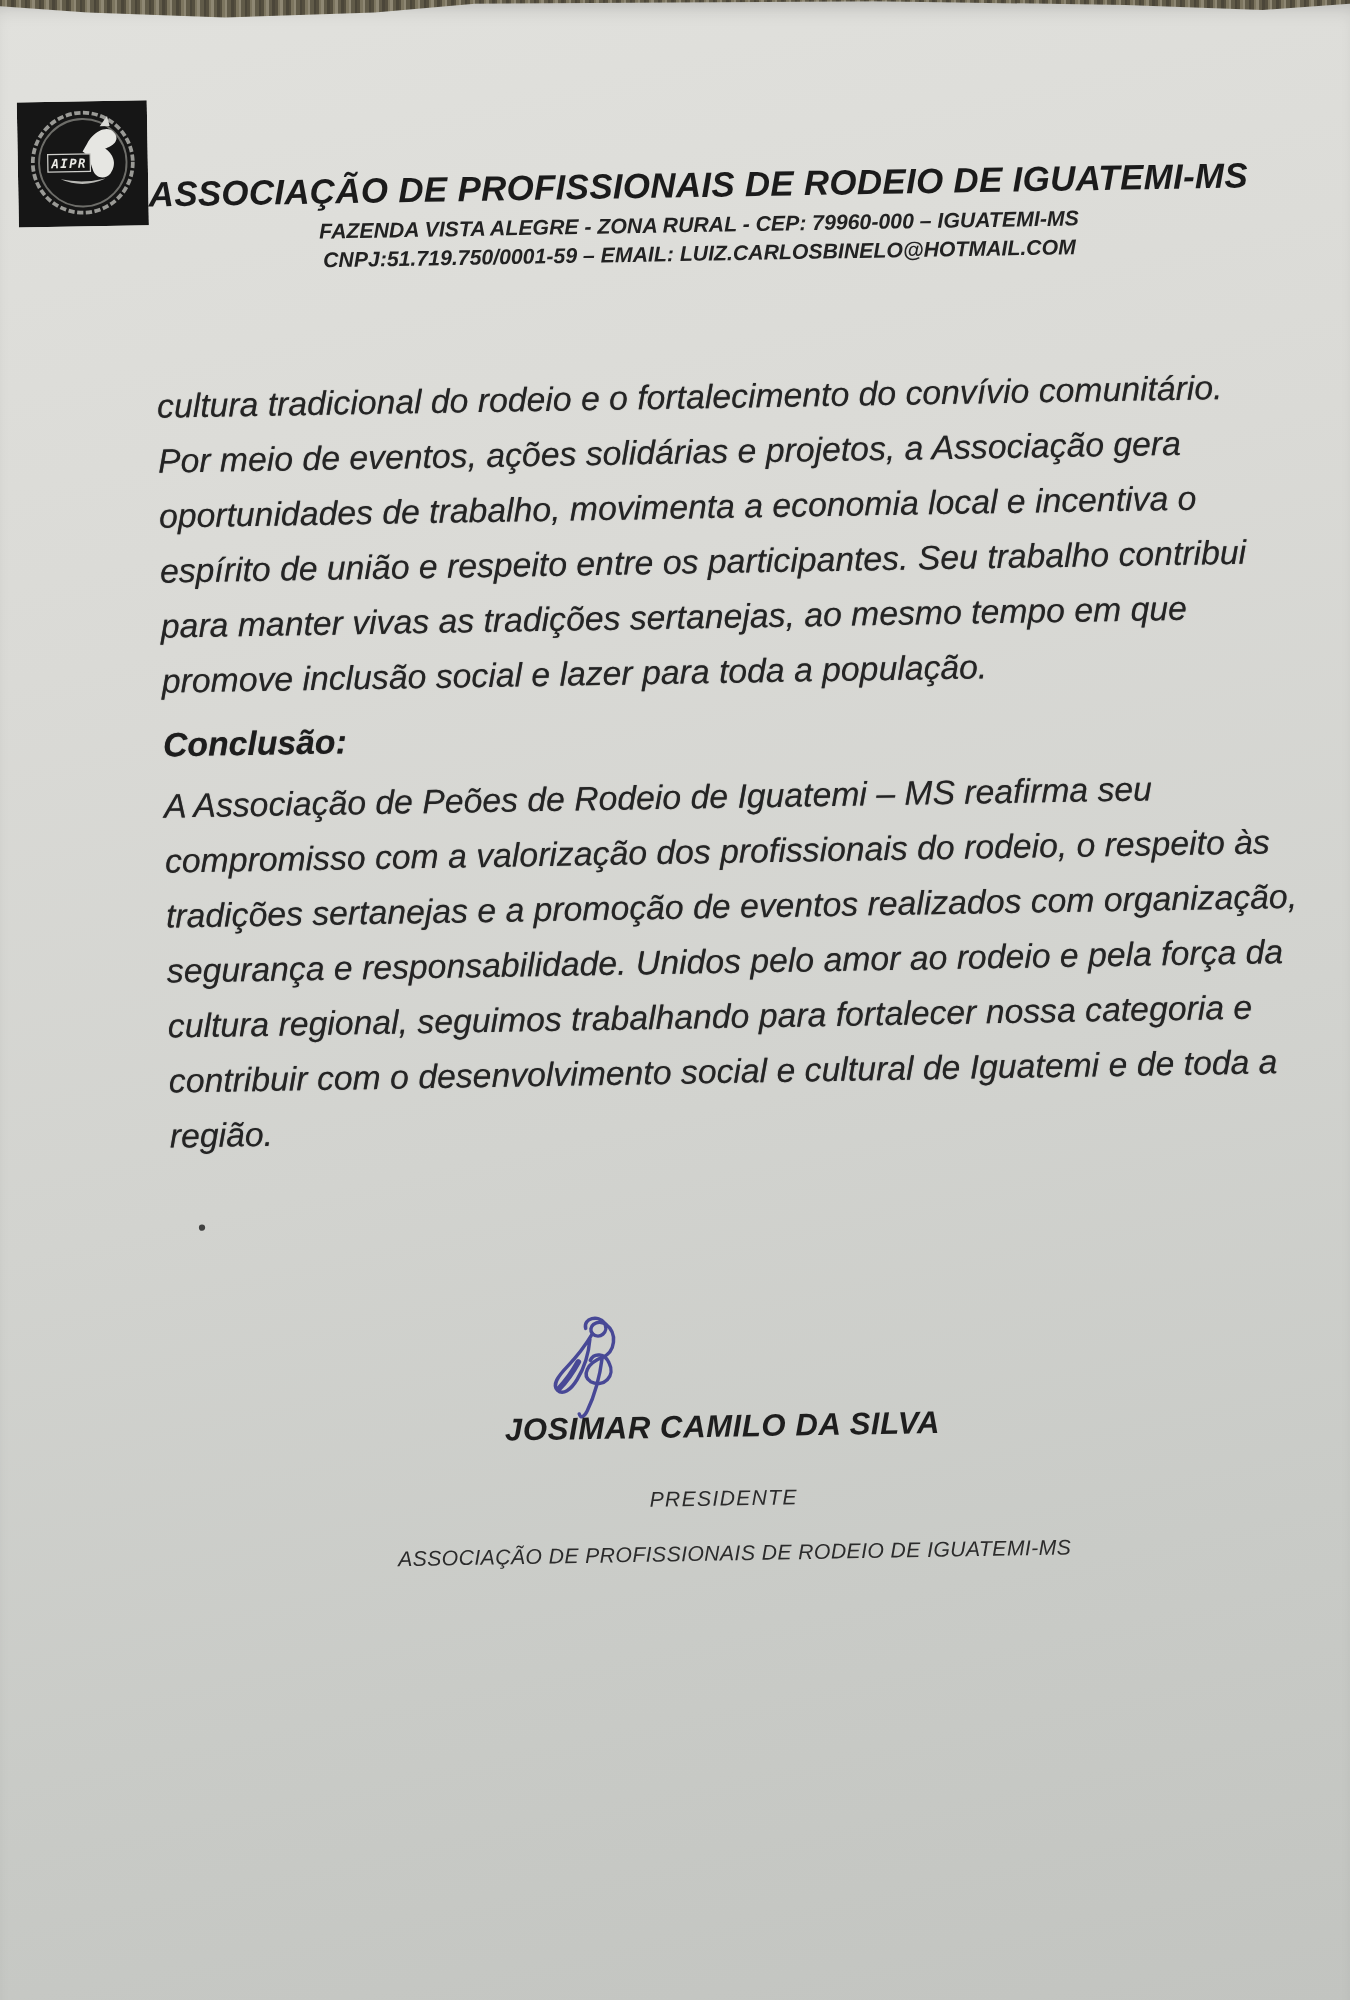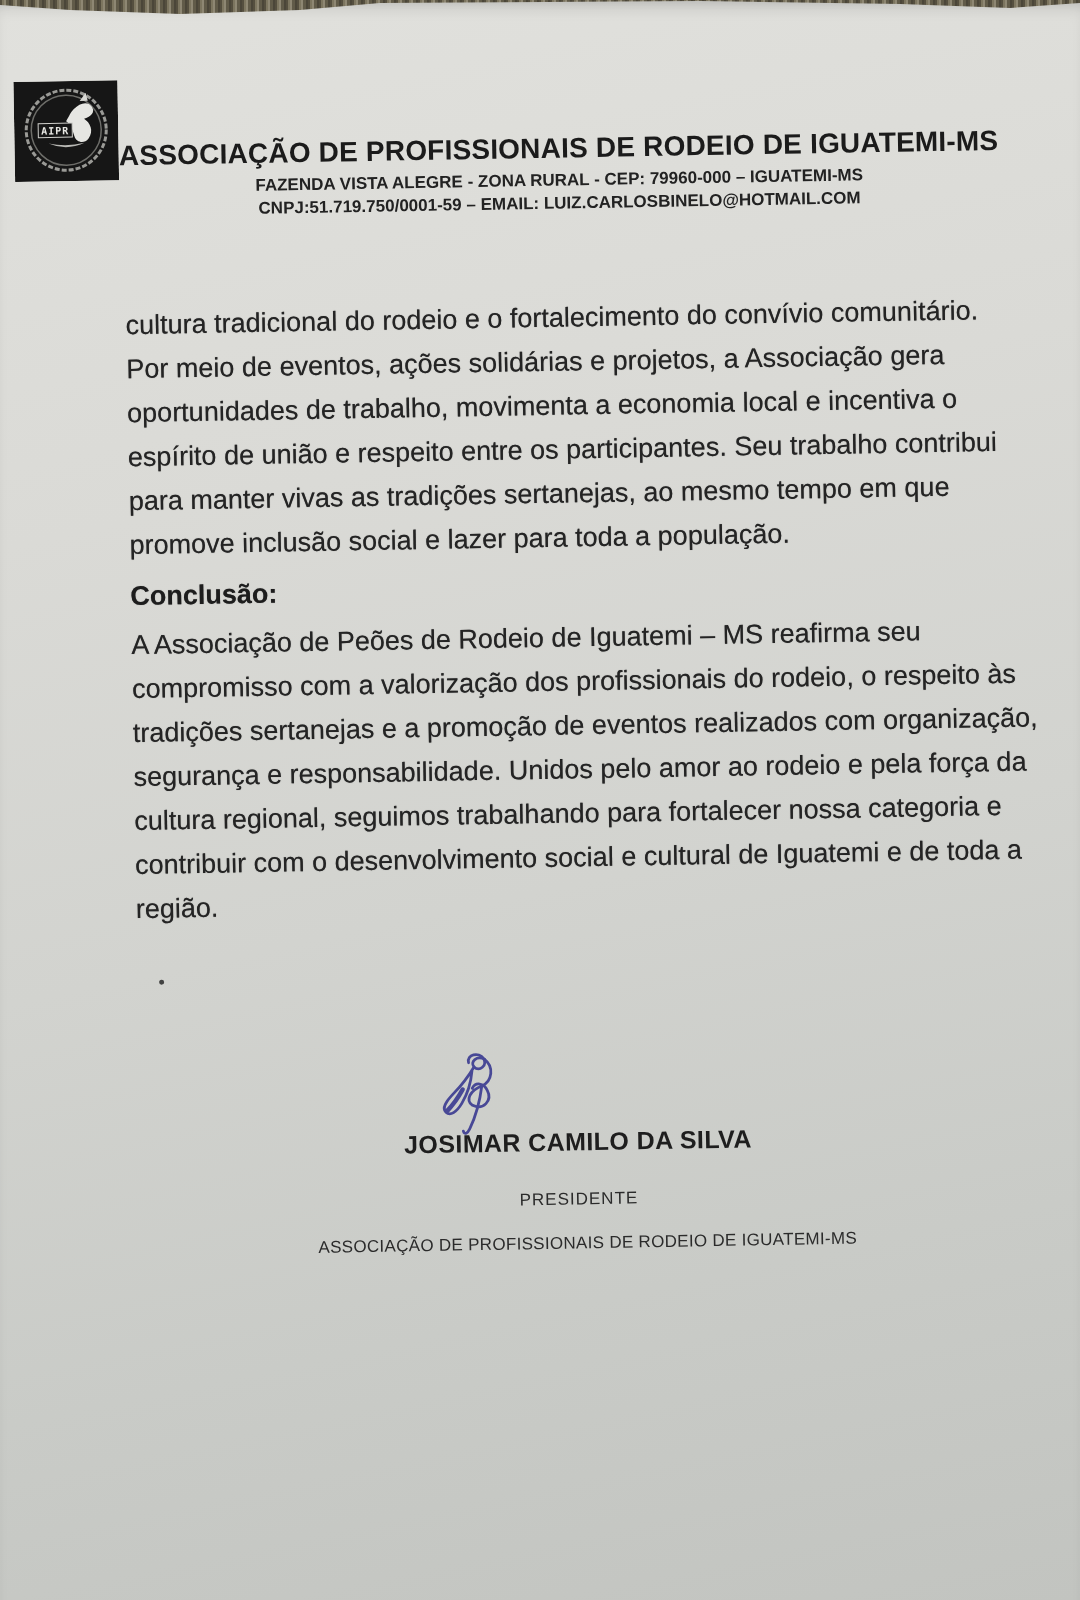--- a/index.html
+++ b/index.html
@@ -5,20 +5,21 @@
   html, body { margin: 0; padding: 0; }
   body {
     width: 1080px; height: 1600px;
     font-family: "Liberation Sans", sans-serif;
     overflow: hidden;
   }
   .photo {
     position: relative;
     width: 1080px; height: 1600px;
     background: #000000;
+    font-style: italic;
   }
   
   .table-surface {
     position: absolute; top: 0; left: 0; right: 0; height: 22px;
     background: repeating-linear-gradient(90deg,
       #554f3f 0 2px, #7c755f 2px 4px, #8e8773 4px 6px,
       #615b49 6px 9px, #4b4639 9px 11px);
   }
   
   .paper {

